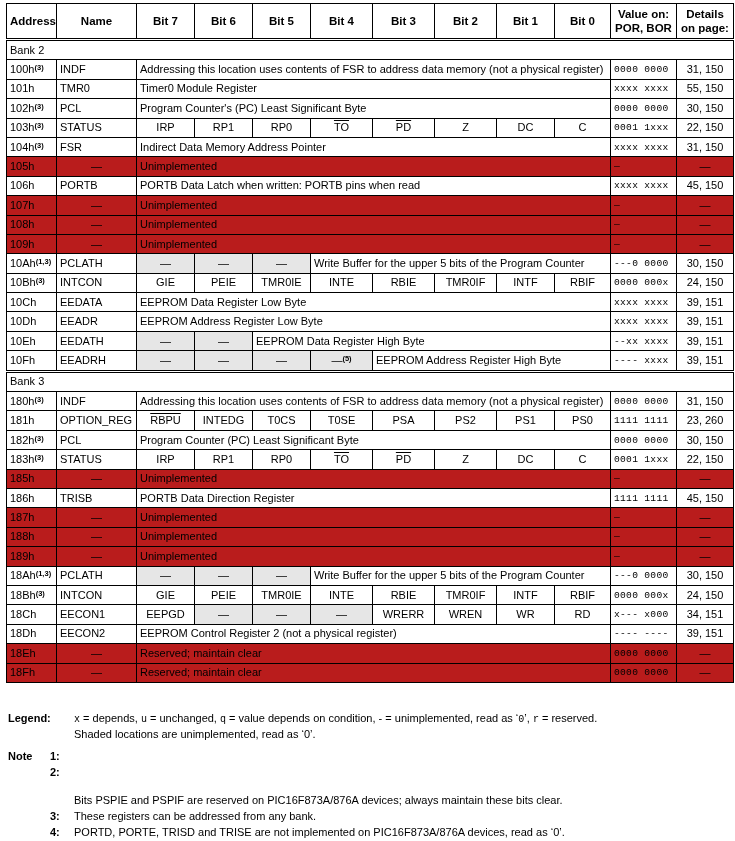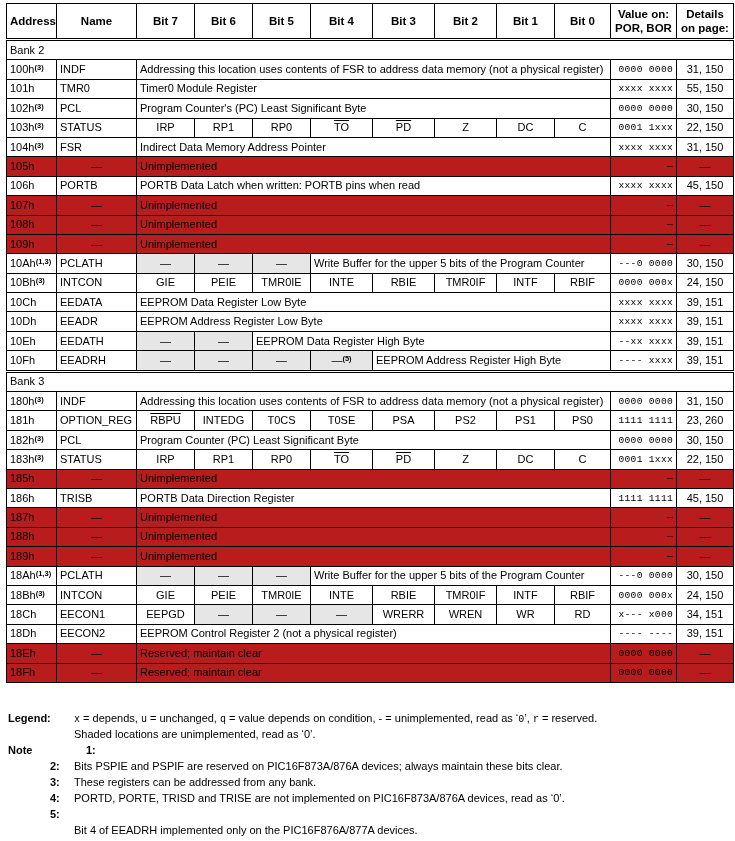--- a/index.html
+++ b/index.html
@@ -3,21 +3,21 @@
 <meta charset="utf-8">
 <style>
   html,body{margin:0;padding:0;background:#fff;}
   body{width:735px;height:841px;overflow:hidden;font-family:"Liberation Sans",sans-serif;font-size:11px;color:#000;}
   .wrap{position:relative;width:735px;}
   table.reg{position:absolute;left:6px;top:3px;border-collapse:collapse;table-layout:fixed;width:727px;}
   table.reg td, table.reg th{border:1px solid #000;padding:0 3px;height:18.4px;line-height:17px;white-space:nowrap;overflow:hidden;font-weight:normal;}
   table.reg th{font-weight:bold;height:34px;line-height:14px;text-align:center;font-size:11.5px;}
   table.reg thead tr{border-bottom:3px double #000;}
   td.c{text-align:center;}
-  td.mono{font-family:"Liberation Mono",monospace;font-size:9.6px;letter-spacing:0.3px;text-align:right;padding:0 1px;}
+  td.mono{font-family:"Liberation Mono",monospace;font-size:9.6px;letter-spacing:0.3px;text-align:left;padding:0 1px;}
   td.sh{background:#e6e6e6;}
   tr.sh td{background:#b91c1c;}
   td.bank{font-weight:bold;padding-left:8px;font-size:11px;}
   sup{font-size:7.5px;vertical-align:top;position:relative;top:-2px;font-weight:bold;}
   .ov{text-decoration:overline;}
   .legend{position:absolute;left:8px;top:711px;width:725px;font-size:11px;line-height:14px;}
   .lrow{display:flex;}
   .lk{font-weight:bold;width:66px;flex:none;}
   .mono{font-family:"Liberation Mono",monospace;font-size:10px;}
 </style>
@@ -339,28 +339,28 @@
 
   <div class="legend">
     <div class="lrow">
       <div class="lk">Legend:</div>
       <div>
         <div id="legend-line1"><span class="mono">x</span><span> = depends, </span><span class="mono">u</span><span> = unchanged, </span><span class="mono">q</span><span> = value depends on condition, - = unimplemented, read as ‘</span><span class="mono">0</span><span>’, </span><span class="mono">r</span><span> = reserved.</span></div>
         <div>Shaded locations are unimplemented, read as ‘0’.</div>
       </div>
     </div>
     <div id="notes" style="margin-top:2px;">
-        <div class="lrow" style="margin-top: 2px; gap: 36px;">
+        <div class="lrow" style="margin-top: 8px;">
           <div style="font-weight: bold; width: 42px; flex: 0 0 auto;">Note</div>
           <div style="font-weight: bold; width: 24px; flex: 0 0 auto;">1:</div>
         </div>
         <div class="lrow" style="margin-top: 2px;">
           <div style="font-weight: bold; width: 42px; flex: 0 0 auto;"></div>
           <div style="font-weight: bold; width: 24px; flex: 0 0 auto;">2:</div>
-          <div style="width: 640px;">Bits PSPIE and PSPIF are reserved on PIC16F873A/876A devices; always maintain these bits clear.</div>
+          <div style="width: 640px; margin-top: 28px;">Bits PSPIE and PSPIF are reserved on PIC16F873A/876A devices; always maintain these bits clear.</div>
         </div>
         <div class="lrow" style="margin-top: 2px;">
           <div style="font-weight: bold; width: 42px; flex: 0 0 auto;"></div>
           <div style="font-weight: bold; width: 24px; flex: 0 0 auto;">3:</div>
           <div style="width: 640px;">These registers can be addressed from any bank.</div>
         </div>
         <div class="lrow" style="margin-top: 2px;">
           <div style="font-weight: bold; width: 42px; flex: 0 0 auto;"></div>
           <div style="font-weight: bold; width: 24px; flex: 0 0 auto;">4:</div>
           <div style="width: 640px;">PORTD, PORTE, TRISD and TRISE are not implemented on PIC16F873A/876A devices, read as ‘0’.</div>

